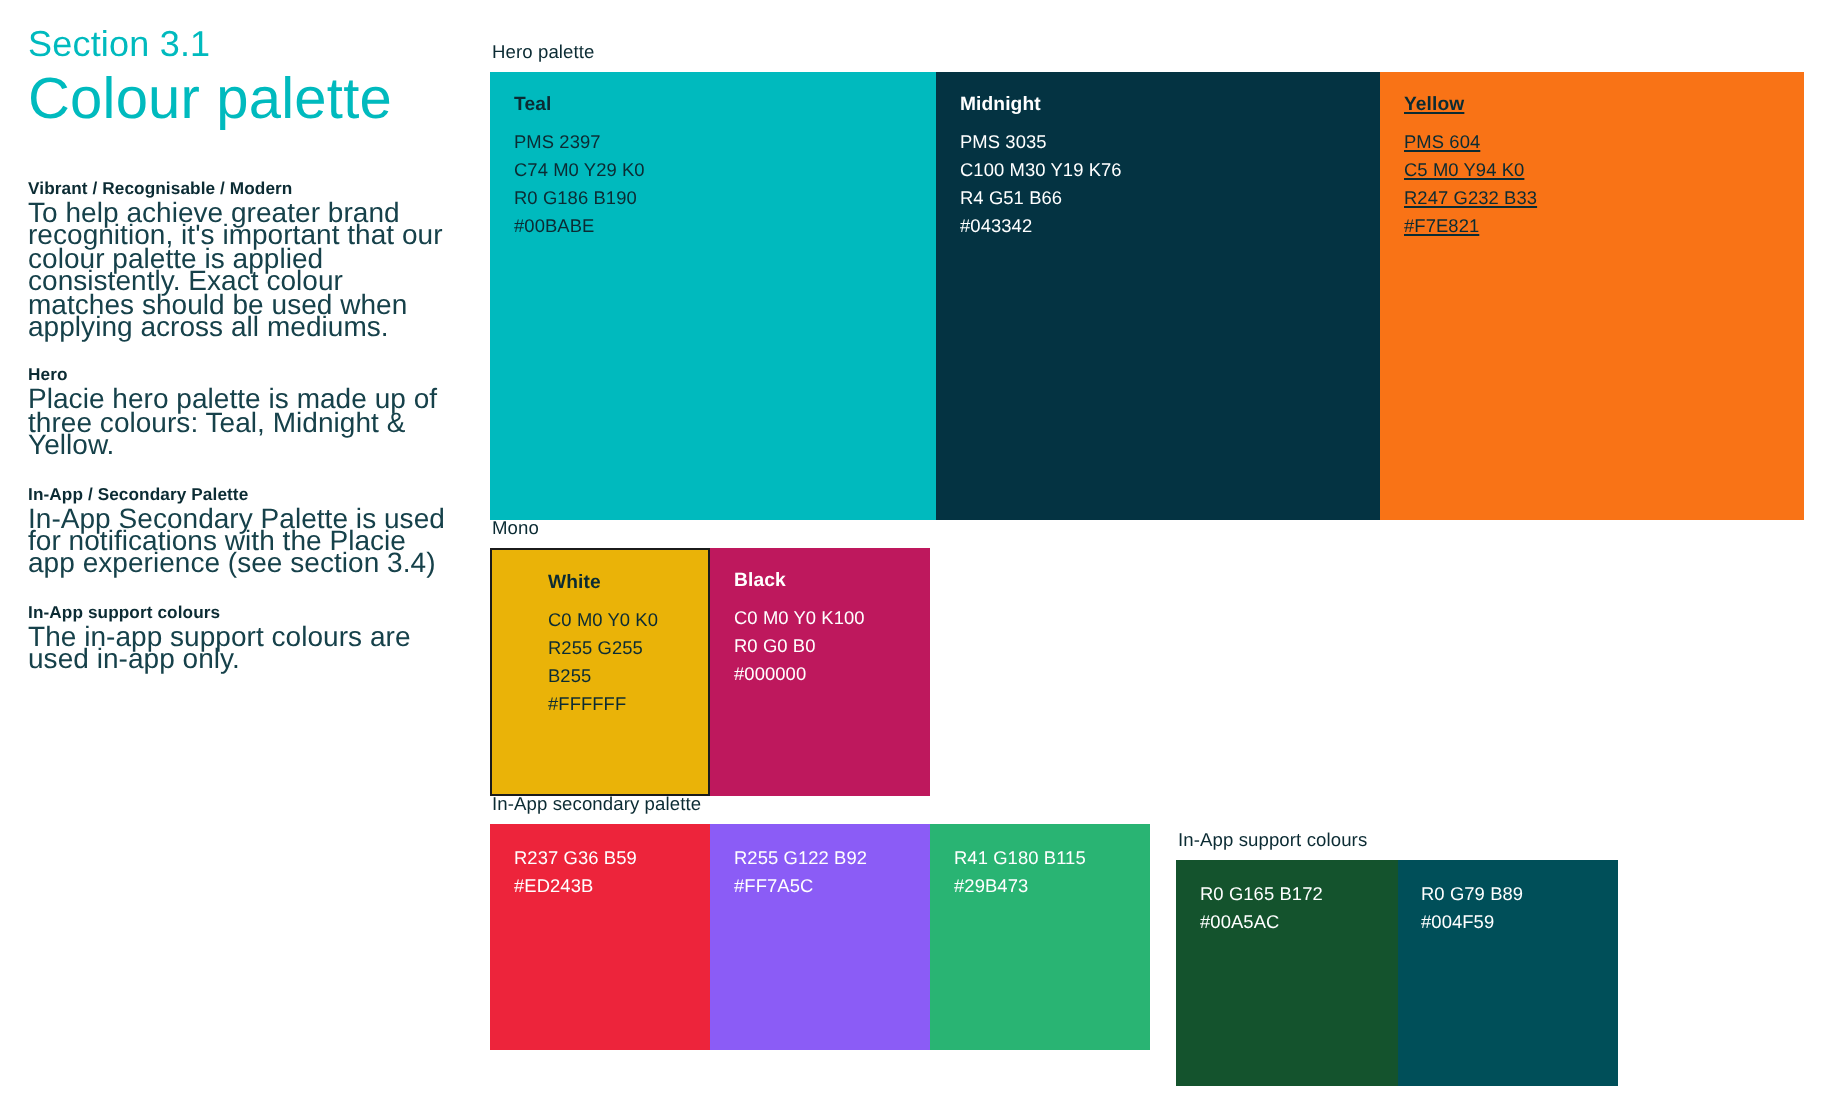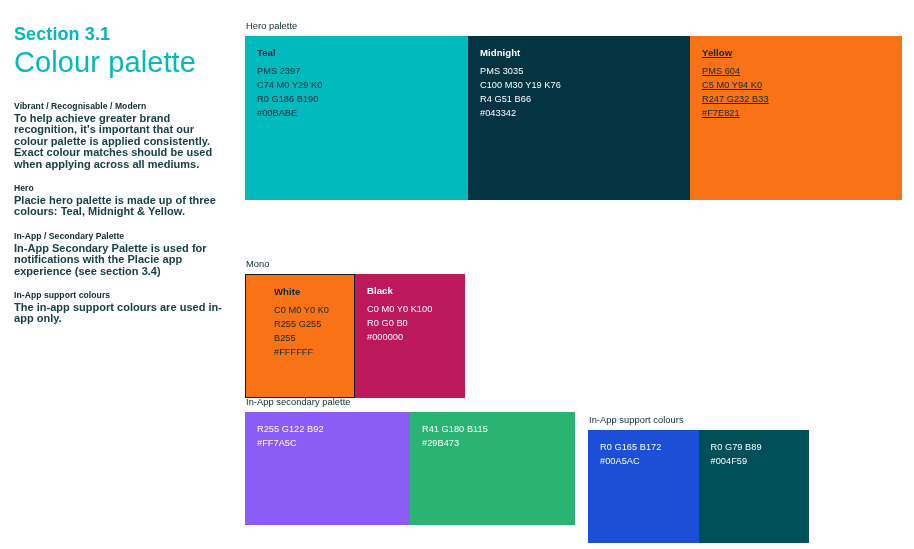--- a/index.html
+++ b/index.html
@@ -23,24 +23,24 @@
   
   .left-col {
     position: absolute;
     left: 14px;
     top: 8px;
     width: 212px;
   }
   .section-label {
     color: #00BABE;
     font-size: 18px;
-    font-weight: bold;
+    font-weight: normal;
     letter-spacing: 0.1px;
     line-height: 20px;
-    margin: 16px 0 2px 0;
+    margin: 4px 0 2px 0;
   }
   .section-title {
     color: #00BABE;
     font-size: 29px;
     font-weight: normal;
     line-height: 32px;
     letter-spacing: 0.1px;
     margin: 0 0 22px 0;
   }
   .para {
@@ -48,26 +48,25 @@
   }
   .para-head {
     font-size: 8.6px;
     font-weight: bold;
     line-height: 12px;
     color: #0b2b33;
     margin: 0 0 1px 0;
     letter-spacing: 0.05px;
   }
   .para-body {
-    font-size: 11px;
+    font-size: 14px;
     line-height: 11.4px;
     color: #16414a;
     margin: 0;
     letter-spacing: 0.02px;
-    font-weight: bold;
   }
 
   
   .group-label {
     font-size: 9.3px;
     color: #0b2b33;
     line-height: 12px;
     margin: 0 0 4px 1px;
     letter-spacing: 0.05px;
   }
@@ -95,40 +94,40 @@
 
   
   .hero-wrap {
     position: absolute;
     left: 245px;
     top: 20px;
     width: 657px;
   }
   .hero-row {
     display: flex;
-    height: 164px;
+    height: 224px;
   }
   .hero-col-teal { flex: 0 0 223px; background: #00BABE; color: #0b2b33; }
   .hero-col-mid  { flex: 0 0 222px; background: #043342; color: #ffffff; }
   .hero-col-yel  { flex: 1 1 auto;  background: #f97316; color: #0b2b33; text-decoration: underline; }
 
   
   .mono-wrap {
     position: absolute;
     left: 245px;
     top: 258px;
     width: 244px;
   }
   .mono-row {
     display: flex;
     height: 124px;
   }
   .mono-white {
     flex: 0 0 110px;
-    background: #f97316;
+    background: #eab308;
     border: 1px solid #1b1b1b;
     color: #0b2b33;
     padding-left: 28px;
   }
   .mono-black {
     flex: 0 0 110px;
     background: #be185d;
     color: #ffffff;
   }
 
@@ -151,21 +150,21 @@
   .sup-wrap {
     position: absolute;
     left: 588px;
     top: 414px;
     width: 221px;
   }
   .sup-row {
     display: flex;
     height: 113px;
   }
-  .sup-a { flex: 1 1 0; background: #1d4ed8; color: #ffffff; }
+  .sup-a { flex: 1 1 0; background: #14532d; color: #ffffff; }
   .sup-b { flex: 1 1 0; background: #004F59; color: #ffffff; }
 </style>
 </head>
 <body>
 
 <div class="page">
 
   <div class="left-col">
     <div class="section-label">Section 3.1</div>
     <div class="section-title">Colour palette</div>
@@ -247,20 +246,26 @@
         </div>
       </div>
 
     </div>
   </div>
 
   <div class="sec-wrap">
     <div class="group-label">In-App secondary palette</div>
     <div class="sec-row">
 
+      <div class="swatch sec-a">
+        <div class="swatch-lines">
+          <p class="swatch-line">R237 G36 B59</p>
+          <p class="swatch-line">#ED243B</p>
+        </div>
+      </div>
 
       <div class="swatch sec-b">
         <div class="swatch-lines">
           <p class="swatch-line">R255 G122 B92</p>
           <p class="swatch-line">#FF7A5C</p>
         </div>
       </div>
 
       <div class="swatch sec-c">
         <div class="swatch-lines">

